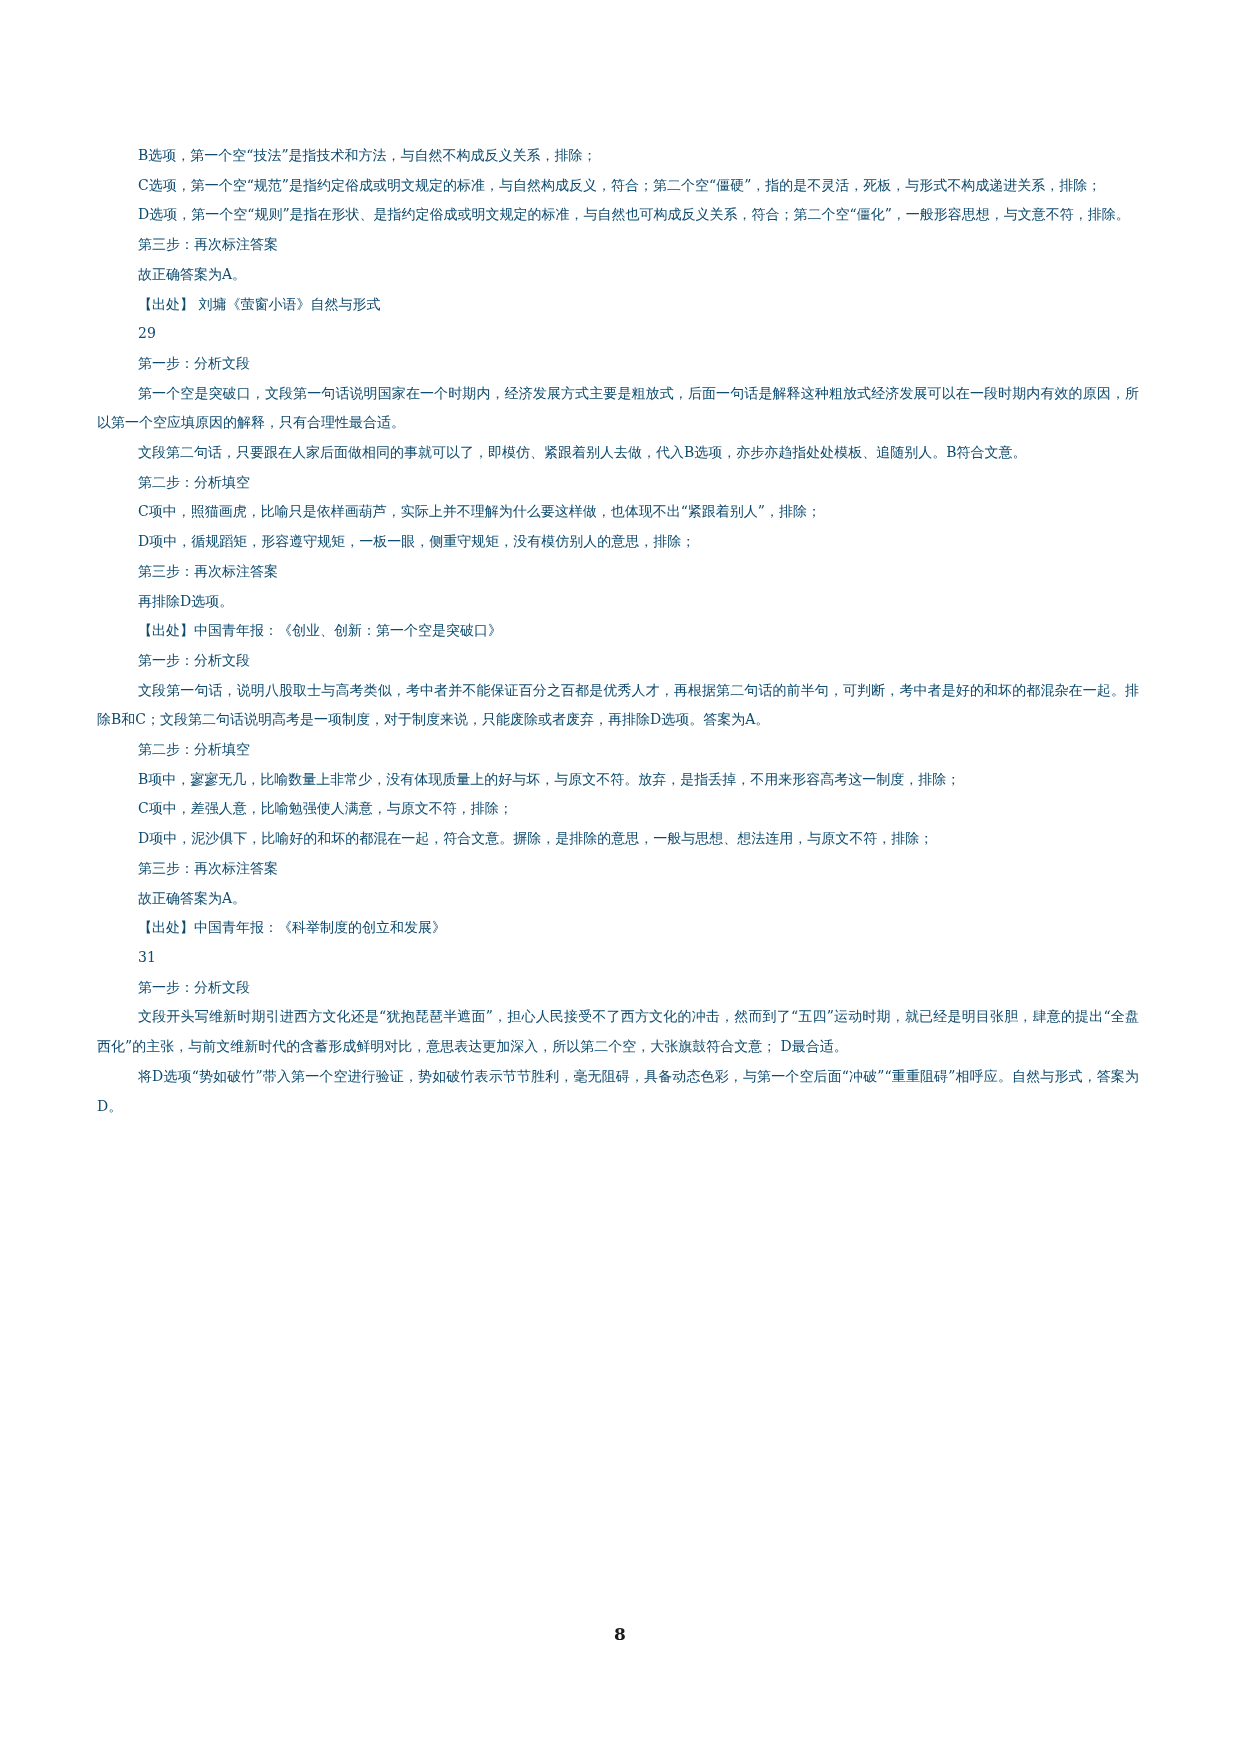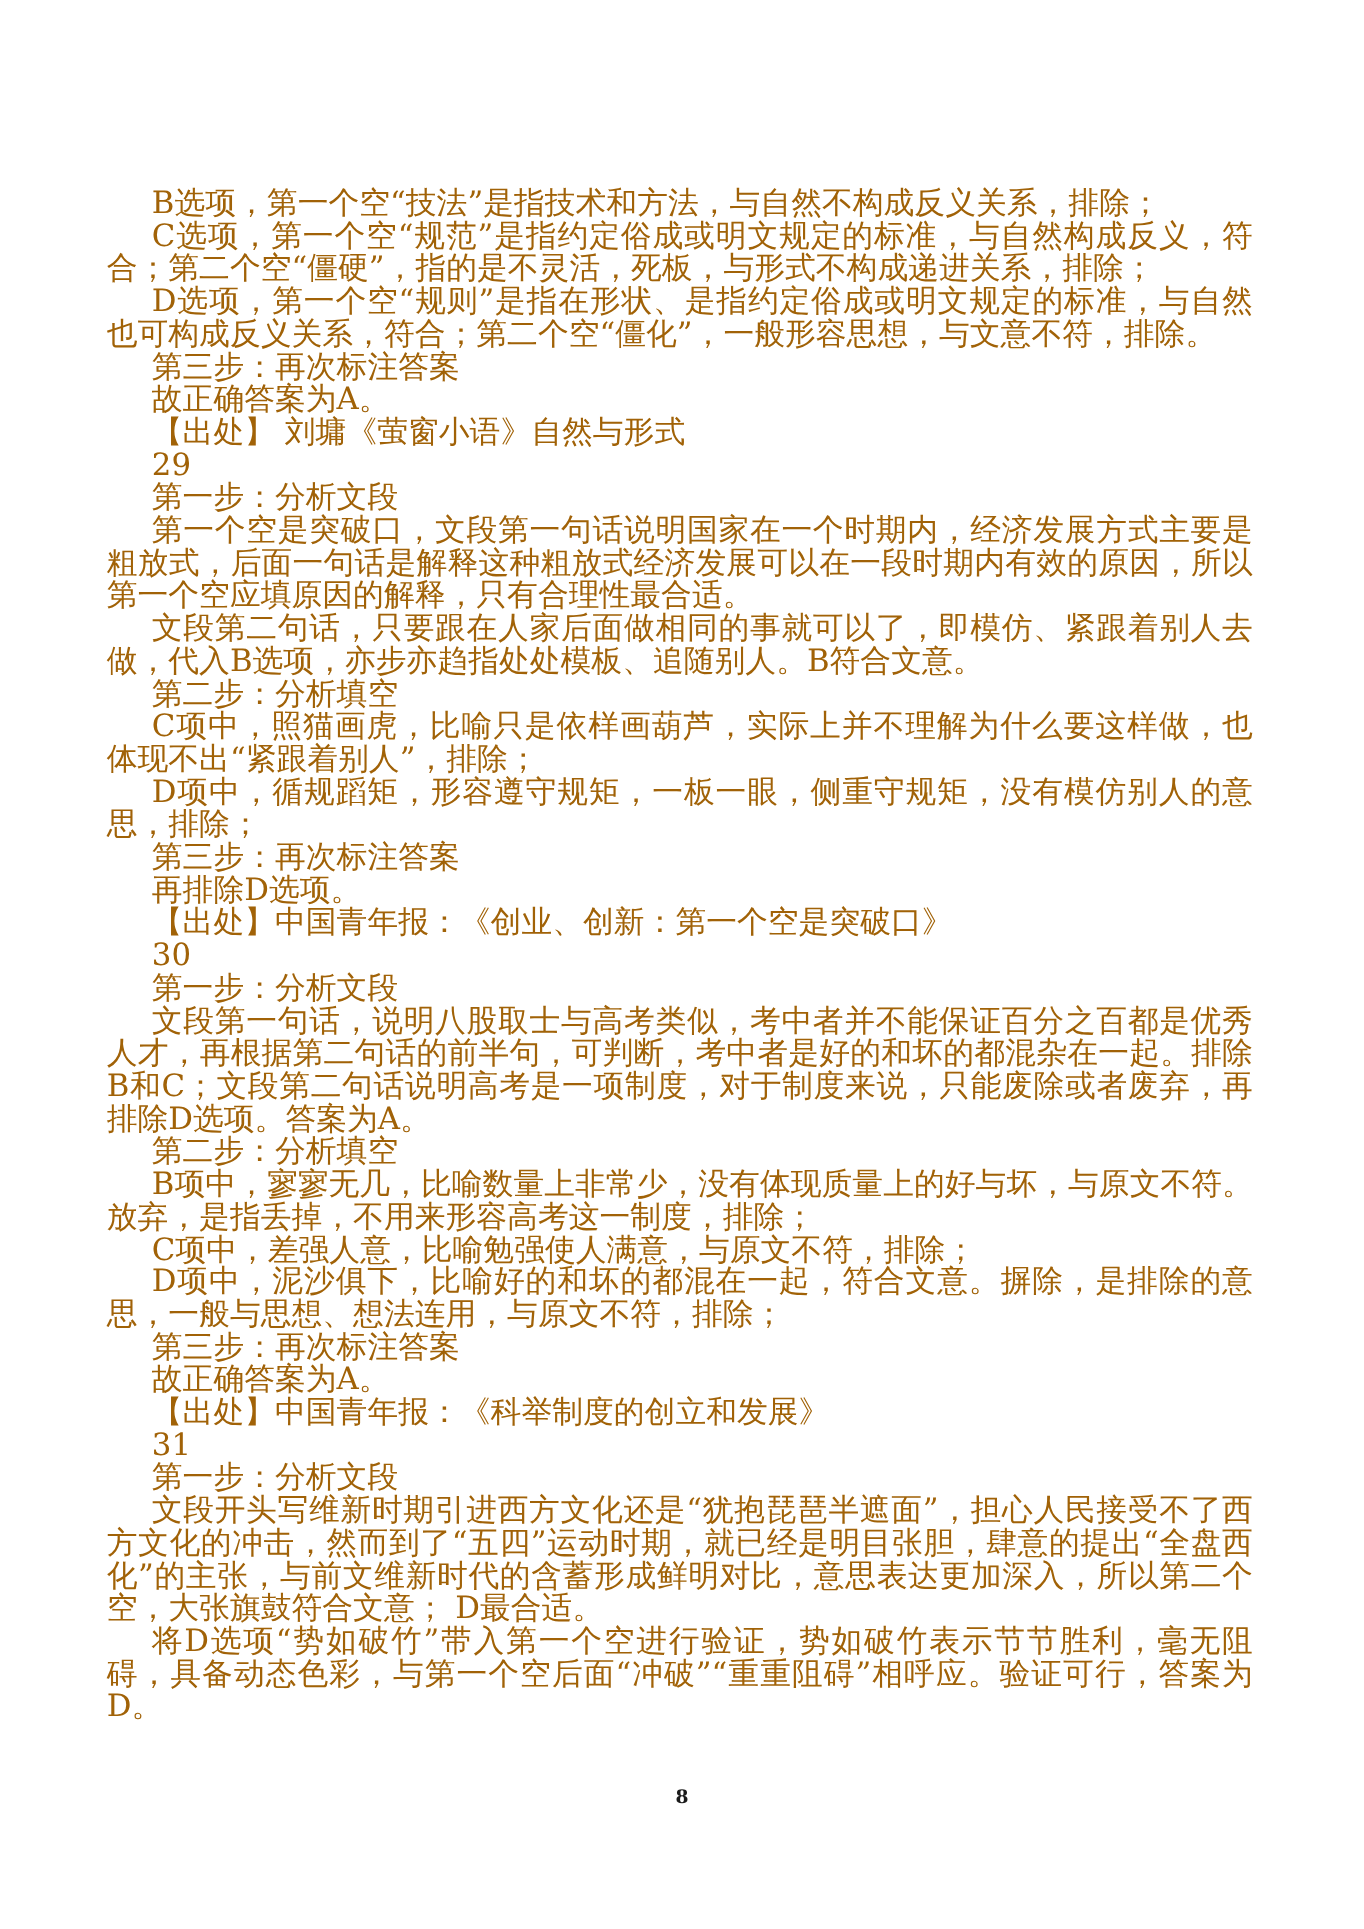--- a/index.html
+++ b/index.html
@@ -1,20 +1,20 @@
 <!DOCTYPE html>
 <html><head>
 <meta charset="utf-8">
 <style>
   html, body { margin: 0; padding: 0; background: #ffffff; }
   body { width: 1240px; height: 1754px; position: relative; overflow: hidden; }
   .page {
     position: absolute; left: 97px; top: 141px; width: 1042px;
     font-family: "DejaVu Serif", "Liberation Serif", serif;
-    font-size: 28px; line-height: 29.7px; color: #a16207; margin-top: 29px;
+    font-size: 14px; line-height: 29.7px; color: #0c4a6e;
   }
   .p { margin: 0; text-align: justify; text-justify: inter-character; }
   .p.indent { text-indent: 41px; }
   .page-number {
     position: absolute; left: 0; width: 1240px; top: 1624px; text-align: center;
     font-family: "DejaVu Serif", "Liberation Serif", serif;
     font-size: 17px; font-weight: bold; color: #1a1a1a;
   }
 </style>
 </head>
@@ -30,29 +30,28 @@
   <p class="p indent">29</p>
   <p class="p indent">第一步：分析文段</p>
   <p class="p indent">第一个空是突破口，文段第一句话说明国家在一个时期内，经济发展方式主要是粗放式，后面一句话是解释这种粗放式经济发展可以在一段时期内有效的原因，所以第一个空应填原因的解释，只有合理性最合适。</p>
   <p class="p indent">文段第二句话，只要跟在人家后面做相同的事就可以了，即模仿、紧跟着别人去做，代入B选项，亦步亦趋指处处模板、追随别人。B符合文意。</p>
   <p class="p indent">第二步：分析填空</p>
   <p class="p indent">C项中，照猫画虎，比喻只是依样画葫芦，实际上并不理解为什么要这样做，也体现不出“紧跟着别人”，排除；</p>
   <p class="p indent">D项中，循规蹈矩，形容遵守规矩，一板一眼，侧重守规矩，没有模仿别人的意思，排除；</p>
   <p class="p indent">第三步：再次标注答案</p>
   <p class="p indent">再排除D选项。</p>
   <p class="p indent">【出处】中国青年报：《创业、创新：第一个空是突破口》</p>
-  <p class="p indent">30</p>
   <p class="p indent">第一步：分析文段</p>
   <p class="p indent">文段第一句话，说明八股取士与高考类似，考中者并不能保证百分之百都是优秀人才，再根据第二句话的前半句，可判断，考中者是好的和坏的都混杂在一起。排除B和C；文段第二句话说明高考是一项制度，对于制度来说，只能废除或者废弃，再排除D选项。答案为A。</p>
   <p class="p indent">第二步：分析填空</p>
   <p class="p indent">B项中，寥寥无几，比喻数量上非常少，没有体现质量上的好与坏，与原文不符。放弃，是指丢掉，不用来形容高考这一制度，排除；</p>
   <p class="p indent">C项中，差强人意，比喻勉强使人满意，与原文不符，排除；</p>
   <p class="p indent">D项中，泥沙俱下，比喻好的和坏的都混在一起，符合文意。摒除，是排除的意思，一般与思想、想法连用，与原文不符，排除；</p>
   <p class="p indent">第三步：再次标注答案</p>
   <p class="p indent">故正确答案为A。</p>
   <p class="p indent">【出处】中国青年报：《科举制度的创立和发展》</p>
   <p class="p indent">31</p>
   <p class="p indent">第一步：分析文段</p>
   <p class="p indent">文段开头写维新时期引进西方文化还是“犹抱琵琶半遮面”，担心人民接受不了西方文化的冲击，然而到了“五四”运动时期，就已经是明目张胆，肆意的提出“全盘西化”的主张，与前文维新时代的含蓄形成鲜明对比，意思表达更加深入，所以第二个空，大张旗鼓符合文意； D最合适。</p>
-  <p class="p indent">将D选项“势如破竹”带入第一个空进行验证，势如破竹表示节节胜利，毫无阻碍，具备动态色彩，与第一个空后面“冲破”“重重阻碍”相呼应。验证可行，答案为D。</p>
+  <p class="p indent">将D选项“势如破竹”带入第一个空进行验证，势如破竹表示节节胜利，毫无阻碍，具备动态色彩，与第一个空后面“冲破”“重重阻碍”相呼应。自然与形式，答案为D。</p>
 </div>
 
 <div class="page-number">8</div>
 
 </body></html>

